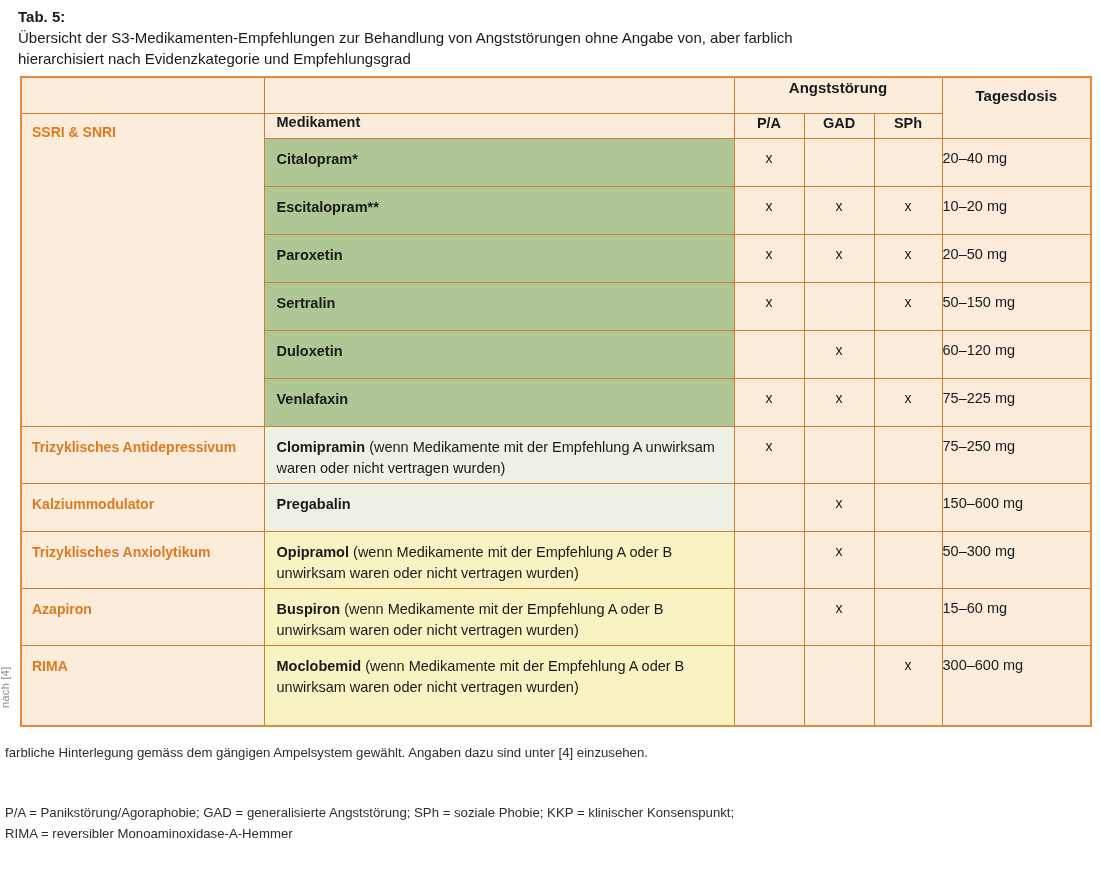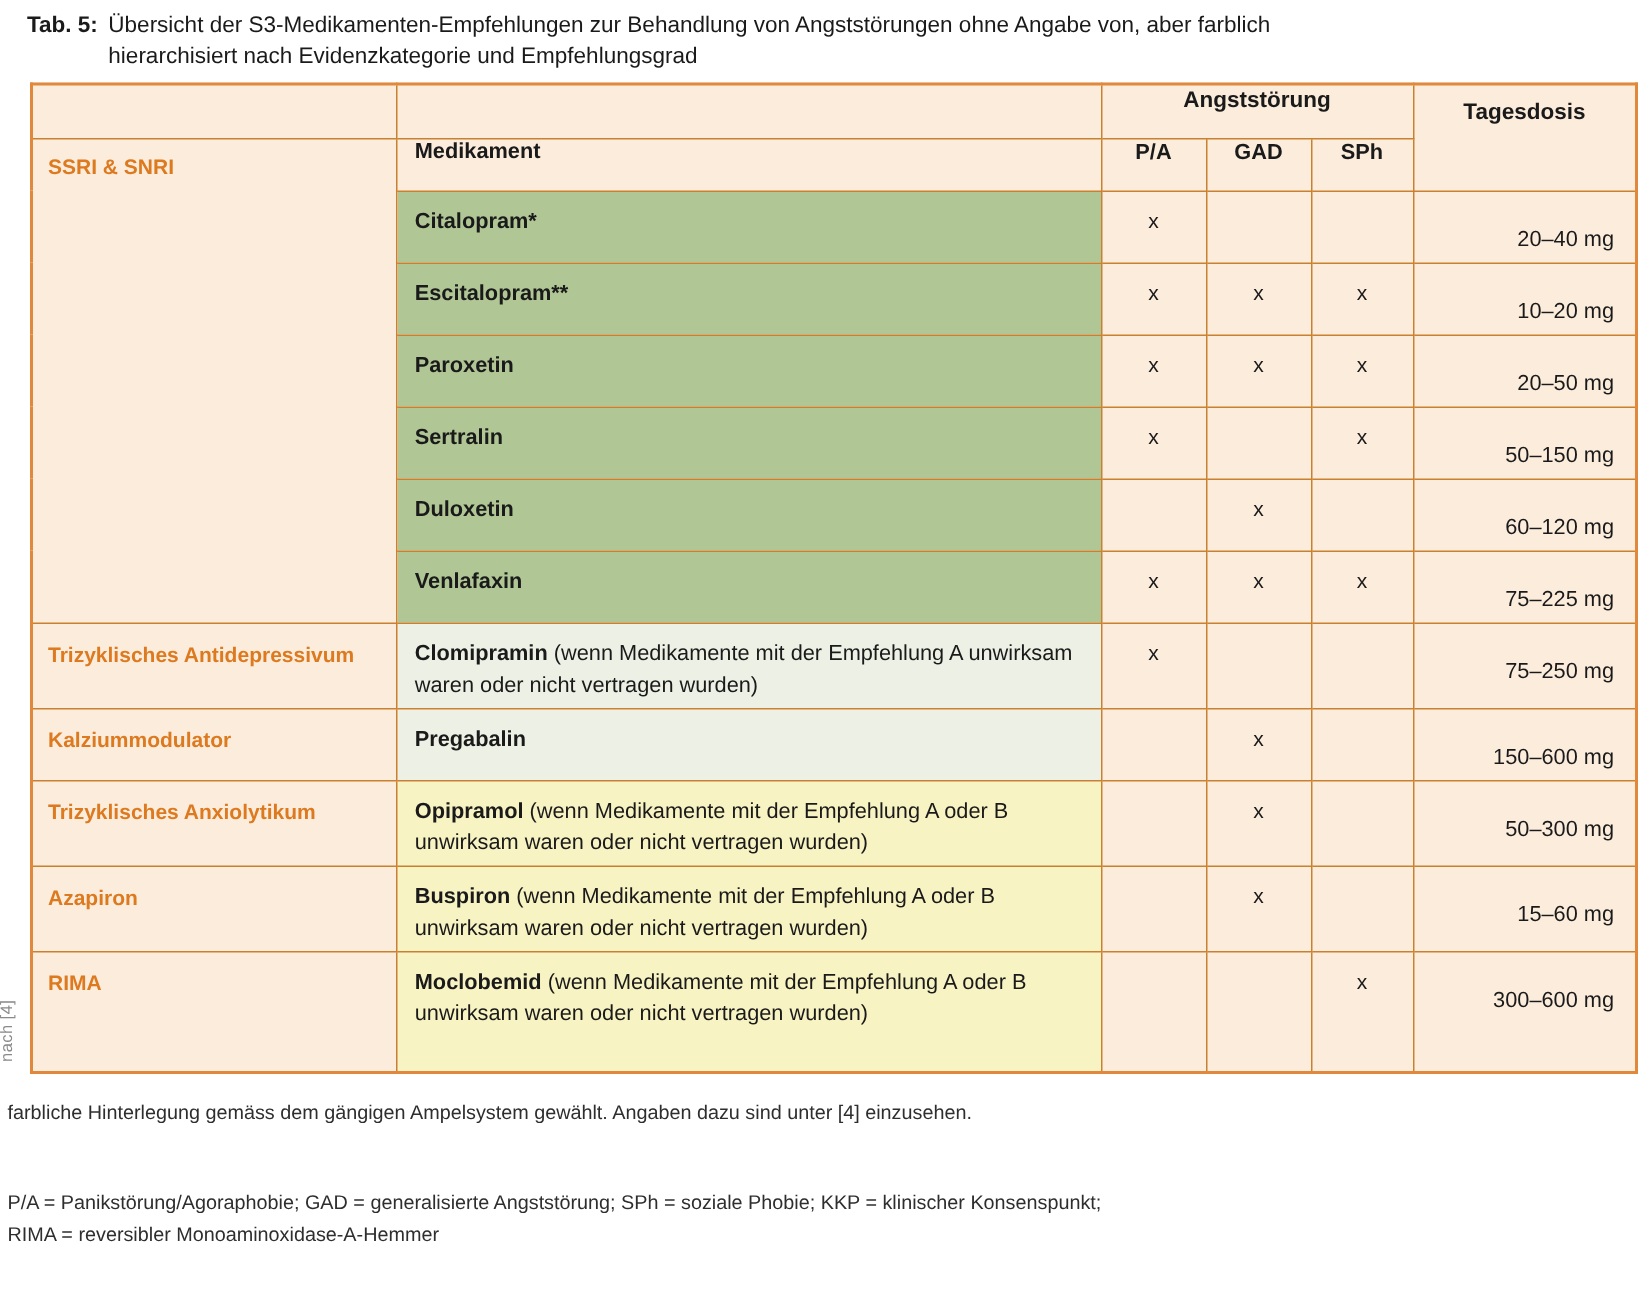--- a/index.html
+++ b/index.html
@@ -15,38 +15,38 @@
     --text_source:#8a8a8a;
   }
   *{box-sizing:border-box;}
   html,body{margin:0;padding:0;}
   body{
     width:1100px;height:873px;background:#ffffff;position:relative;
     font-family:"Liberation Sans",sans-serif;color:var(--text_main);
     overflow:hidden;
   }
   
-  .title{display:flex;padding:6px 24px 0 18px;font-size:15px;line-height:21px;}
+  .title{display:flex;padding:6px 24px 0 18px;font-size:15px;line-height:21px;flex-direction:column;}
   .title-label{font-weight:700;margin-right:7px;white-space:nowrap;}
   .title-text div{white-space:nowrap;}
   
   table.medtable{
     border-collapse:collapse;table-layout:fixed;
     width:1070px;margin:7px 0 0 20px;
     border:2px solid var(--border_outer);
     background:var(--bg_table);
     font-size:14.5px;
   }
   table.medtable td{
     border:1px solid var(--border_inner);
     vertical-align:top;
     overflow:hidden;
   }
   tr.hA{height:36px;}
-  tr.hB{height:35px;}
+  tr.hB{height:25px;}
   tr.rS{height:48px;}
   tr.rT{height:57px;}
   tr.rP{height:48px;}
   tr.rL{height:81px;}
   td.blank{}
   td.group-head{
     text-align:center;vertical-align:middle;font-weight:700;font-size:15px;margin-left:19px;
   }
   td.dose-head{
     text-align:center;padding-top:9px;font-weight:700;font-size:15px;
@@ -66,21 +66,21 @@
     padding:10px 12px 0 12px;line-height:21px;
   }
   td.med .name{font-weight:700;}
   td.med.green{background:var(--bg_green);}
   td.med.pale{background:var(--bg_palegreen);}
   td.med.yellow{background:var(--bg_yellow);}
   td.mark{
     text-align:center;padding-top:11px;font-size:14px;
   }
   td.dose{
-    text-align:right;padding:24px 14px 0 0;white-space:nowrap;
+    padding:11px 14px 0 0;white-space:nowrap;
   }
   
   .footer{
     margin:15px 5px 0 5px;font-size:13.2px;line-height:21px;color:var(--text_footer);
   }
   .footer .para{margin:0;}
   .footer .para div{white-space:nowrap;}
   .footer .gap{margin-top:39px;}
   .footer .small-gap{margin-top:4px;}
   .footer .indent{padding-left:14px;}

